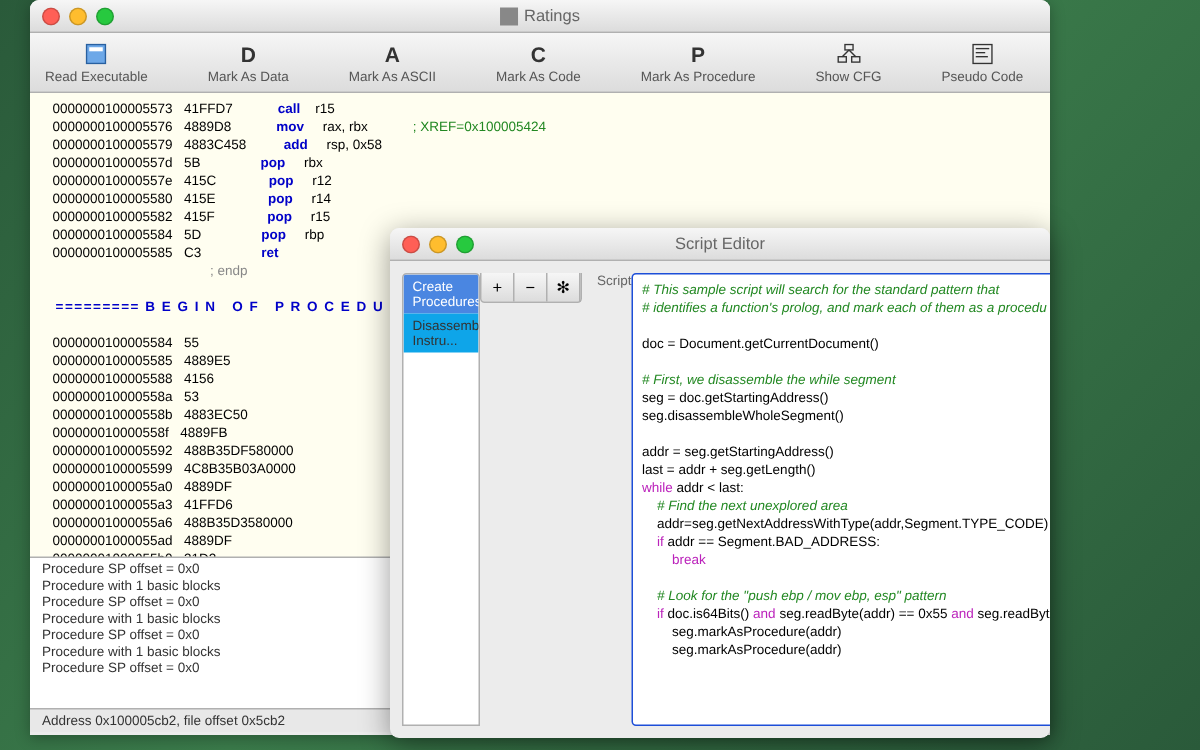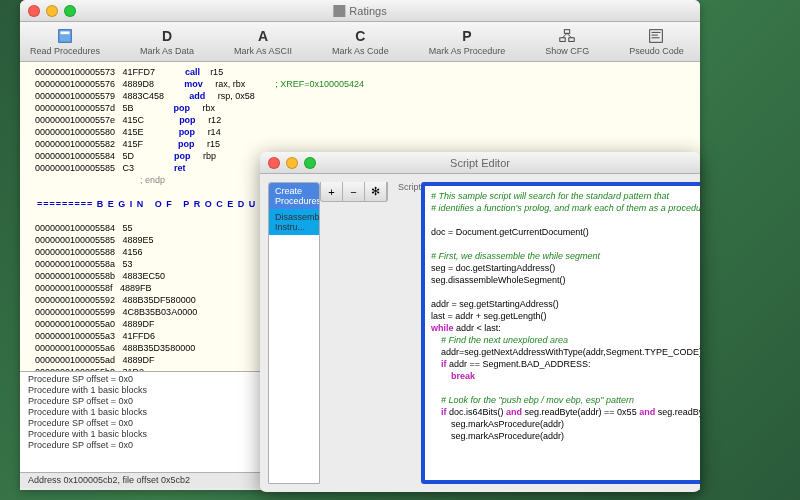--- a/index.html
+++ b/index.html
@@ -36,26 +36,26 @@
 .script-window { position: absolute; top: 152px; left: 260px; width: 440px; height: 340px; background: #ececec; border-radius: 6px; box-shadow: 0 4px 20px rgba(0,0,0,0.4); overflow: hidden; }
 .script-content { display: flex; padding: 8px; height: calc(100% - 22px); gap: 8px; }
 .script-left { width: 120px; display: flex; flex-direction: row; }
 .script-list { flex: 1; background: #fff; border: 1px solid #b0b0b0; border-radius: 3px 3px 0 0; font-size: 9px; overflow: hidden; }
 .script-list-item { padding: 3px 6px; background: #4a86e1; color: #fff; }
 .script-list-item.inactive { background: #0ea5e9; color: #333; }
 .script-toolbar { display: flex; background: linear-gradient(#f6f6f6, #dcdcdc); border: 1px solid #b0b0b0; border-top: none; border-radius: 0 0 3px 3px; height: 20px; }
 .script-tb-btn { width: 22px; display: flex; align-items: center; justify-content: center; border-right: 1px solid #b0b0b0; font-size: 11px; cursor: pointer; }
 .script-right { flex: 1; display: flex; flex-direction: row; }
 .script-label { font-size: 9px; color: #666; margin-bottom: 2px; padding-left: 2px; }
-.script-editor { flex: 1; background: #fff; border: 4px solid #1d4ed8; border-radius: 3px; padding: 4px 6px; font-family: Monaco, Menlo, monospace; font-size: 9px; line-height: 12px; overflow: hidden; }
+.script-editor { flex: 1; background: #fff; border: 1px solid #1d4ed8; border-radius: 3px; padding: 4px 6px; font-family: Monaco, Menlo, monospace; font-size: 9px; line-height: 12px; overflow: hidden; }
 .script-bottom { display: flex; justify-content: space-between; align-items: center; margin-top: 22px; }
 .run-btn { background: linear-gradient(#fdfdfd, #e0e0e0); border: 1px solid #aaa; border-radius: 4px; padding: 2px 12px; font-size: 10px; cursor: pointer; }
 .help-btn { width: 18px; height: 18px; border-radius: 50%; border: 1px solid #aaa; background: linear-gradient(#fdfdfd, #e0e0e0); display: flex; align-items: center; justify-content: center; font-size: 10px; cursor: pointer; }
 .py-comment { color: #228822; font-style: italic; }
-.py-kw { color: #bb22bb; font-weight: bold; }
+.py-kw { color: #bb22bb; font-weight: normal; }
 .code-line { white-space: pre; }
 </style>
 </head>
 <body>
 
 <div class="main-window">
   <div class="titlebar">
     <div class="traffic-lights">
       <div class="traffic-light tl-red"></div>
       <div class="traffic-light tl-yellow"></div>
@@ -68,21 +68,21 @@
   </div>
 
   <div class="toolbar">
     <div class="tool-item">
       <div class="tool-icon">
           <svg viewBox="0 0 20 16">
             <rect x="3" y="1" width="14" height="14" fill="#6da8e8" stroke="#2860a0"></rect>
             <rect x="5" y="3" width="10" height="3" fill="#fff"></rect>
           </svg>
         </div>
-      <span>Read Procedures</span>
+      <span>Read Executable</span>
     </div>
     <div class="tool-item">
       <div class="tool-icon">D</div>
       <span>Mark As Data</span>
     </div>
     <div class="tool-item">
       <div class="tool-icon">A</div>
       <span>Mark As ASCII</span>
     </div>
     <div class="tool-item">

